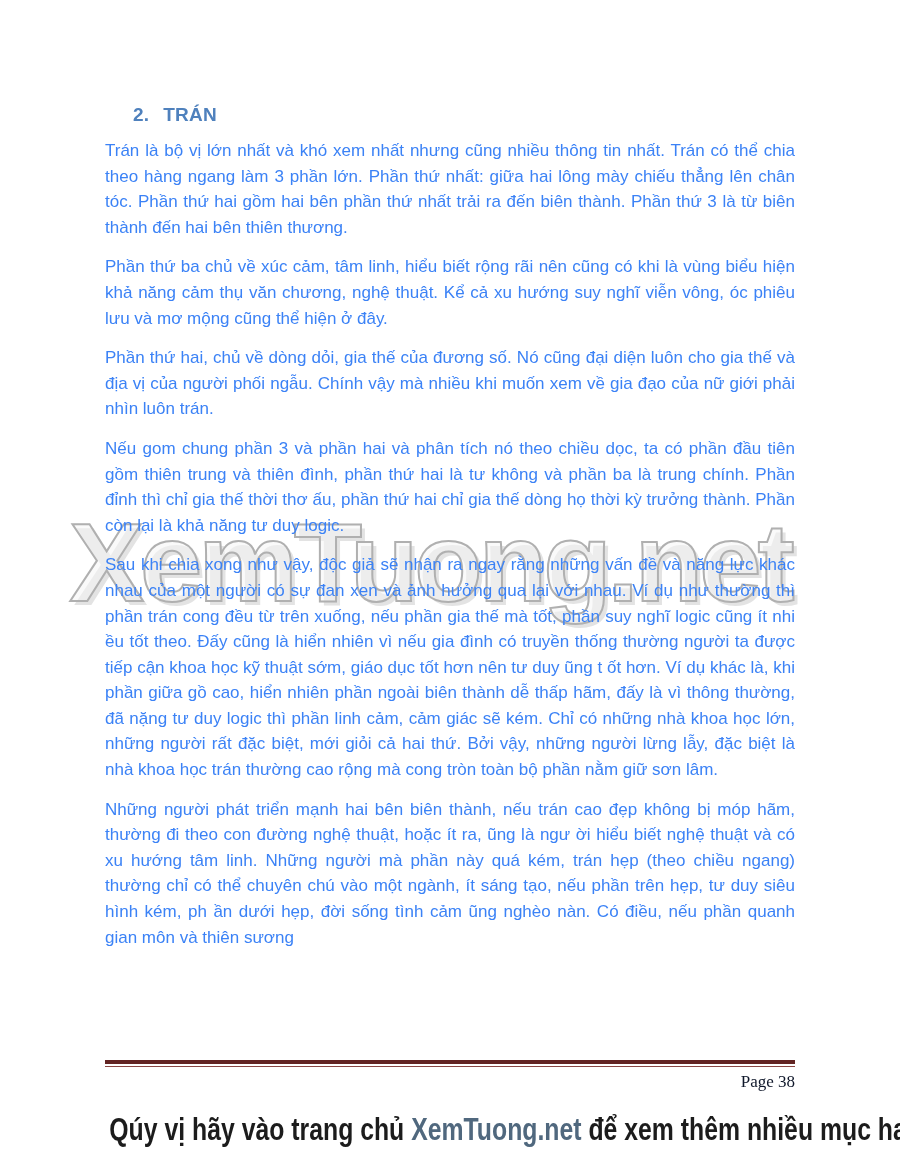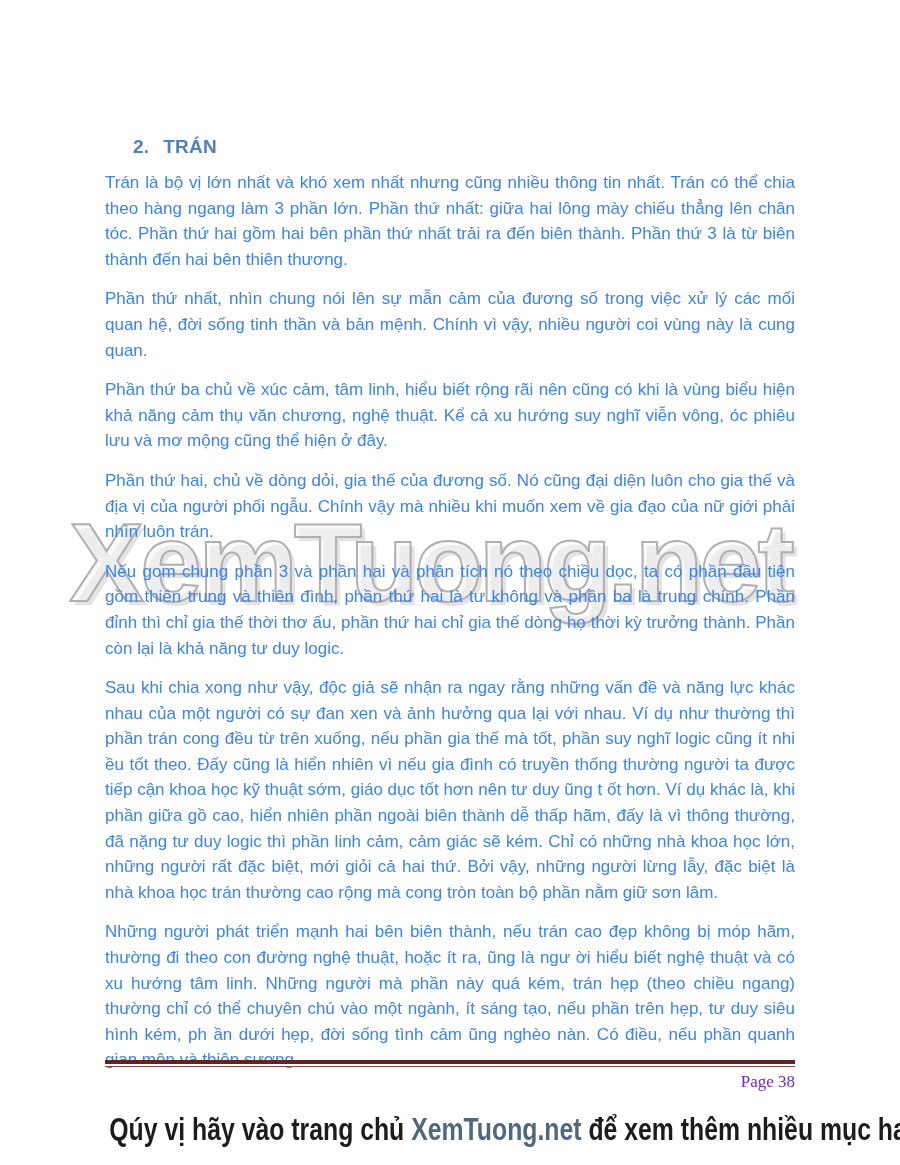--- a/index.html
+++ b/index.html
@@ -7,21 +7,20 @@
     position:relative;
     width:900px; height:1165px;
     background:#ffffff;
     overflow:hidden;
     font-family:"Liberation Sans","DejaVu Sans",sans-serif;
   }
   .content {
     position:absolute;
     left:105px; right:105px; top:104px;
     z-index:2;
-    margin-top:32px;
   }
   .heading {
     color:#4f81bd;
     font-size:19px;
     font-weight:bold;
     margin:0 0 12px 28px;
     letter-spacing:0.2px;
   }
   .heading .h-num { margin-right:14px; }
   .body-text p {
@@ -51,21 +50,21 @@
     z-index:2;
   }
   .rule-thick { height:4px; background:#622423; }
   .rule-gap   { height:2px; background:#ffffff; }
   .rule-thin  { height:1px; background:#8b4744; }
   .page-number {
     margin-top:5px;
     text-align:right;
     font-family:"Liberation Serif","DejaVu Serif",serif;
     font-size:17px;
-    color:#6d28d9;
+    color:#0f172a;
   }
   .banner {
     position:absolute;
     left:0; right:0; top:1112px;
     z-index:2;
     text-align:center;
     white-space:nowrap;
   }
   .banner-inner {
     display:inline-block;
@@ -83,21 +82,20 @@
 
 <div class="page">
 
   <div class="watermark">XemTuong.net</div>
 
   <div class="content">
     <h2 class="heading"><span class="h-num">2.</span><span>TRÁN</span></h2>
 
     <div class="body-text">
       <p>Trán là bộ vị lớn nhất và khó xem nhất nhưng cũng nhiều thông tin nhất. Trán có thể chia theo hàng ngang làm 3 phần lớn. Phần thứ nhất: giữa hai lông mày chiếu thẳng lên chân tóc. Phần thứ hai gồm hai bên phần thứ nhất trải ra đến biên thành. Phần thứ 3 là từ biên thành đến hai bên thiên thương.</p>
-      <p>Phần thứ nhất, nhìn chung nói lên sự mẫn cảm của đương số trong việc xử lý các mối quan hệ, đời sống tinh thần và bản mệnh. Chính vì vậy, nhiều người coi vùng này là cung quan.</p>
       <p>Phần thứ ba chủ về xúc cảm, tâm linh, hiểu biết rộng rãi nên cũng có khi là vùng biểu hiện khả năng cảm thụ văn chương, nghệ thuật. Kể cả xu hướng suy nghĩ viễn vông, óc phiêu lưu và mơ mộng cũng thể hiện ở đây.</p>
       <p>Phần thứ hai, chủ về dòng dỏi, gia thế của đương số. Nó cũng đại diện luôn cho gia thế và địa vị của người phối ngẫu. Chính vậy mà nhiều khi muốn xem về gia đạo của nữ giới phải nhìn luôn trán.</p>
       <p>Nếu gom chung phần 3 và phần hai và phân tích nó theo chiều dọc, ta có phần đầu tiên gồm thiên trung và thiên đình, phần thứ hai là tư không và phần ba là trung chính. Phần đỉnh thì chỉ gia thế thời thơ ấu, phần thứ hai chỉ gia thế dòng họ thời kỳ trưởng thành. Phần còn lại là khả năng tư duy logic.</p>
       <p>Sau khi chia xong như vậy, độc giả sẽ nhận ra ngay rằng những vấn đề và năng lực khác nhau của một người có sự đan xen và ảnh hưởng qua lại với nhau. Ví dụ như thường thì phần trán cong đều từ trên xuống, nếu phần gia thế mà tốt, phần suy nghĩ logic cũng ít nhi ều tốt theo. Đấy cũng là hiển nhiên vì nếu gia đình có truyền thống thường người ta được tiếp cận khoa học kỹ thuật sớm, giáo dục tốt hơn nên tư duy ũng t ốt hơn. Ví dụ khác là, khi phần giữa gồ cao, hiển nhiên phần ngoài biên thành dễ thấp hãm, đấy là vì thông thường, đã nặng tư duy logic thì phần linh cảm, cảm giác sẽ kém. Chỉ có những nhà khoa học lớn, những người rất đặc biệt, mới giỏi cả hai thứ. Bởi vậy, những người lừng lẫy, đặc biệt là nhà khoa học trán thường cao rộng mà cong tròn toàn bộ phần nằm giữ sơn lâm.</p>
       <p>Những người phát triển mạnh hai bên biên thành, nếu trán cao đẹp không bị móp hãm, thường đi theo con đường nghệ thuật, hoặc ít ra, ũng là ngư ời hiểu biết nghệ thuật và có xu hướng tâm linh. Những người mà phần này quá kém, trán hẹp (theo chiều ngang) thường chỉ có thể chuyên chú vào một ngành, ít sáng tạo, nếu phần trên hẹp, tư duy siêu hình kém, ph ần dưới hẹp, đời sống tình cảm ũng nghèo nàn. Có điều, nếu phần quanh gian môn và thiên sương</p>
     </div>
   </div>
 
   <div class="footer">
     <div class="rule-thick"></div>

